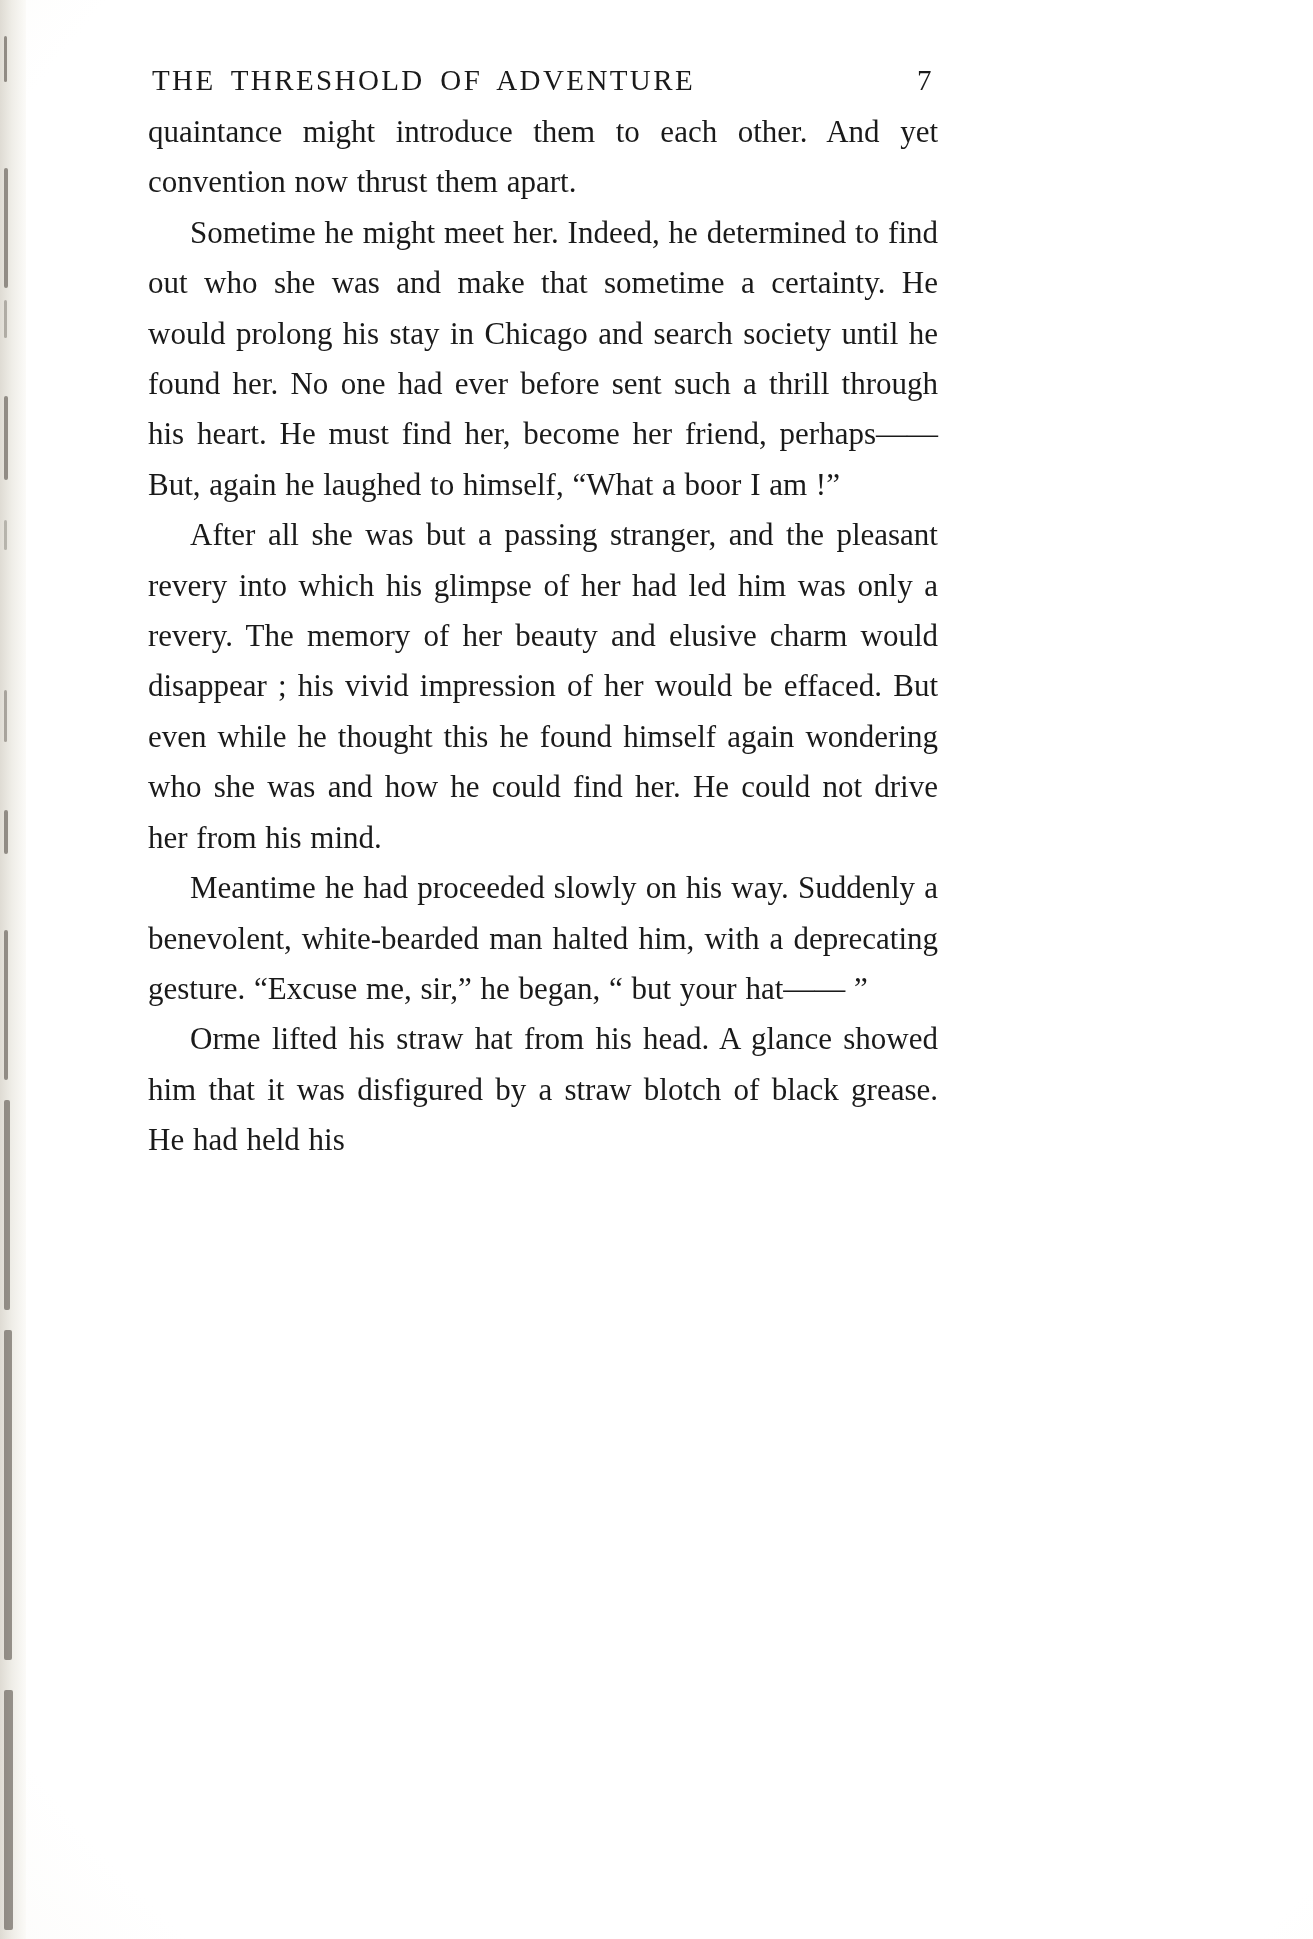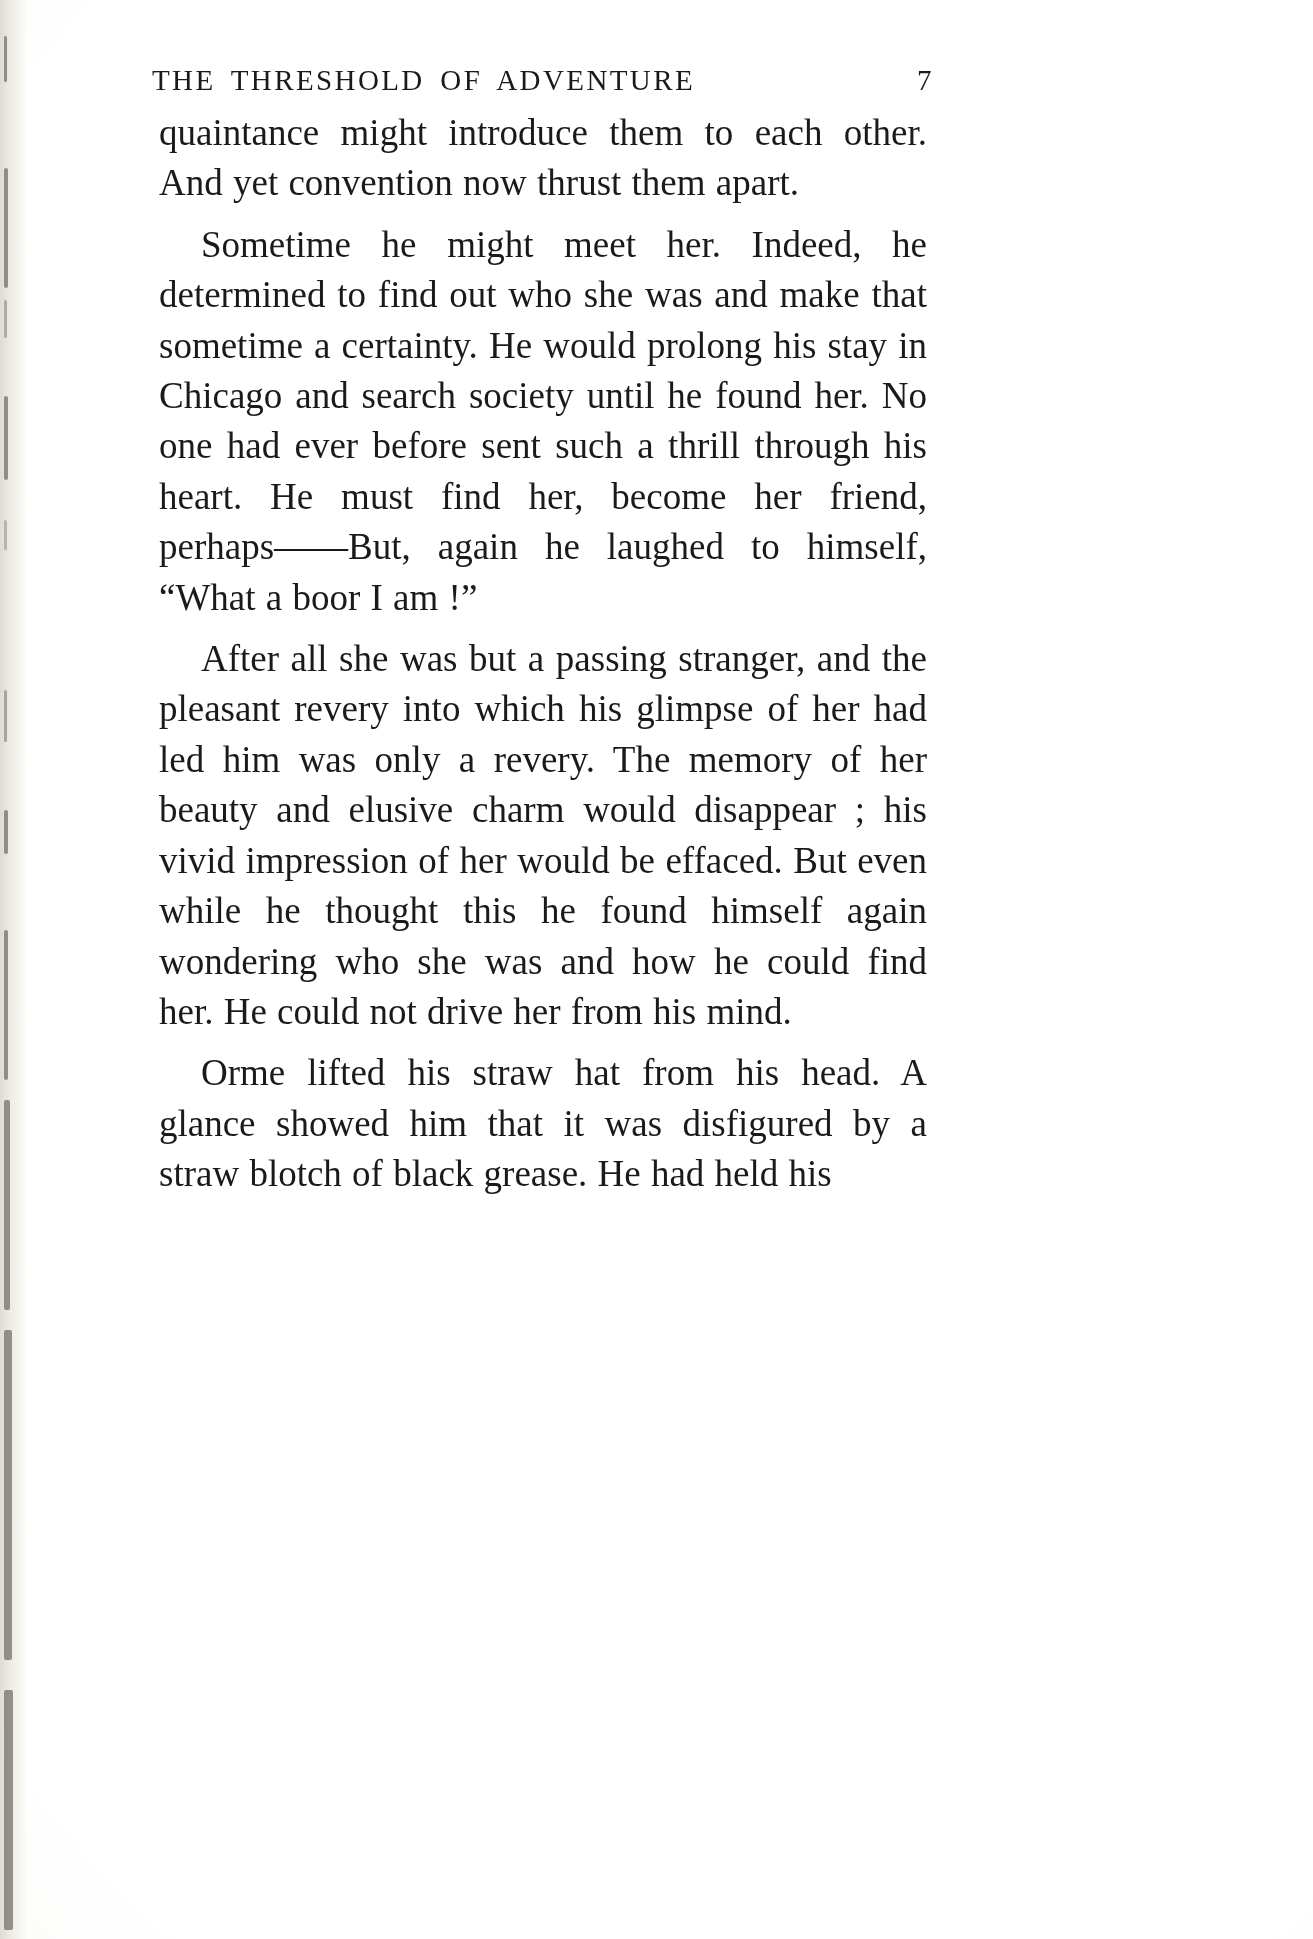--- a/index.html
+++ b/index.html
@@ -77,22 +77,22 @@
   .running-head .rh-title {
     white-space: nowrap;
     word-spacing: 6px;
   }
   .running-head .rh-folio {
     font-size: 29px;
     padding-right: 4px;
   }
 
   p.para {
-    margin: 11px;
-    font-size: 37px;
+    margin: 0;
+    font-size: 31px;
     line-height: 50.4px;
     text-align: justify;
     text-justify: inter-word;
     word-spacing: 1px;
     -webkit-hyphens: none;
     hyphens: none;
   }
   p.para.indent {
     text-indent: 42px;
   }
@@ -132,15 +132,16 @@
 <div class="page-body">
 
   <div class="running-head">
     <span class="rh-title">THE THRESHOLD OF ADVENTURE</span>
     <span class="rh-folio">7</span>
   </div>
 
   <p class="para flush">quaintance might introduce them to each other. And yet convention now thrust them apart.</p>
   <p class="para indent">Sometime he might meet her. Indeed, he determined to find out who she was and make that sometime a certainty. He would prolong his stay in Chicago and search society until he found her. No one had ever before sent such a thrill through his heart. He must find her, become her friend, perhaps——But, again he laughed to himself, “What a boor I am !”</p>
   <p class="para indent">After all she was but a passing stranger, and the pleasant revery into which his glimpse of her had led him was only a revery. The memory of her beauty and elusive charm would disappear ; his vivid impression of her would be effaced. But even while he thought this he found himself again wondering who she was and how he could find her. He could not drive her from his mind.</p>
+  <p class="para indent">Meantime he had proceeded slowly on his way. Suddenly a benevolent, white-bearded man halted him, with a deprecating gesture. “Excuse me, sir,” he began, “ but your hat—— ”</p>
   <p class="para indent">Orme lifted his straw hat from his head. A glance showed him that it was disfigured by a straw blotch of black grease. He had held his</p>
 
 </div>
 
 </body></html>

